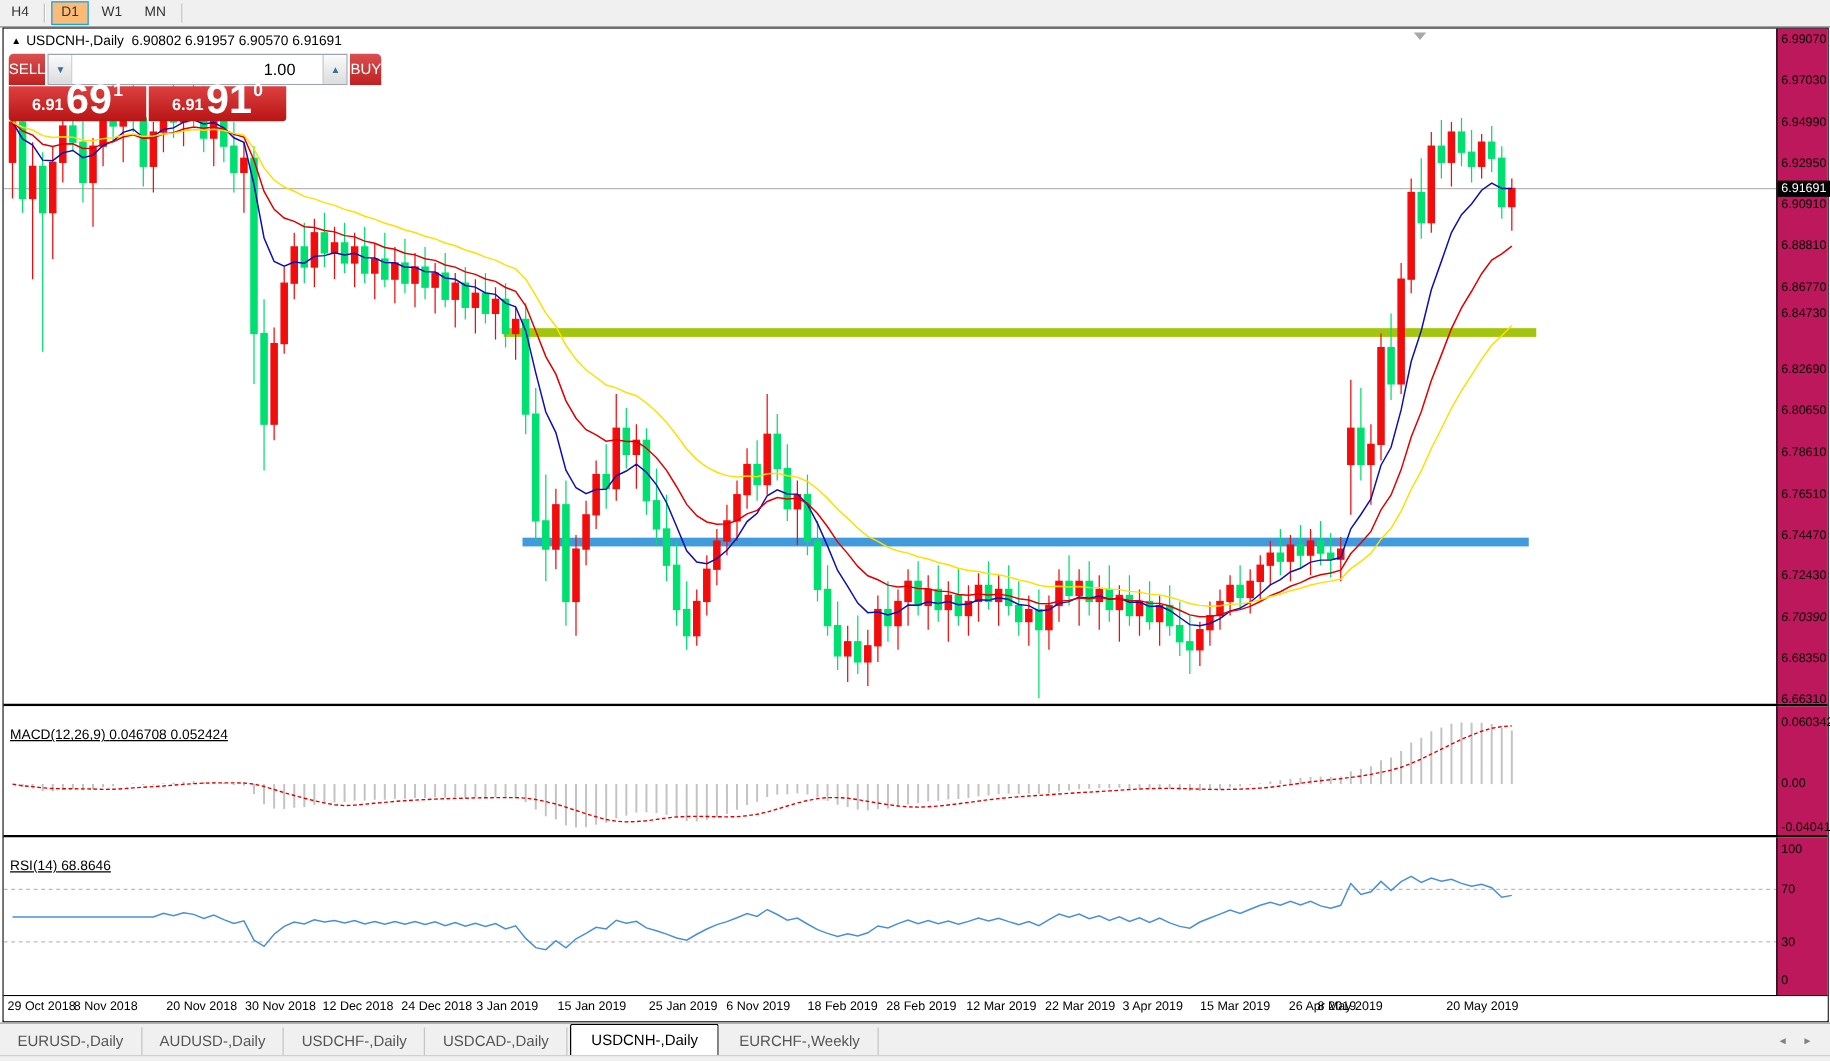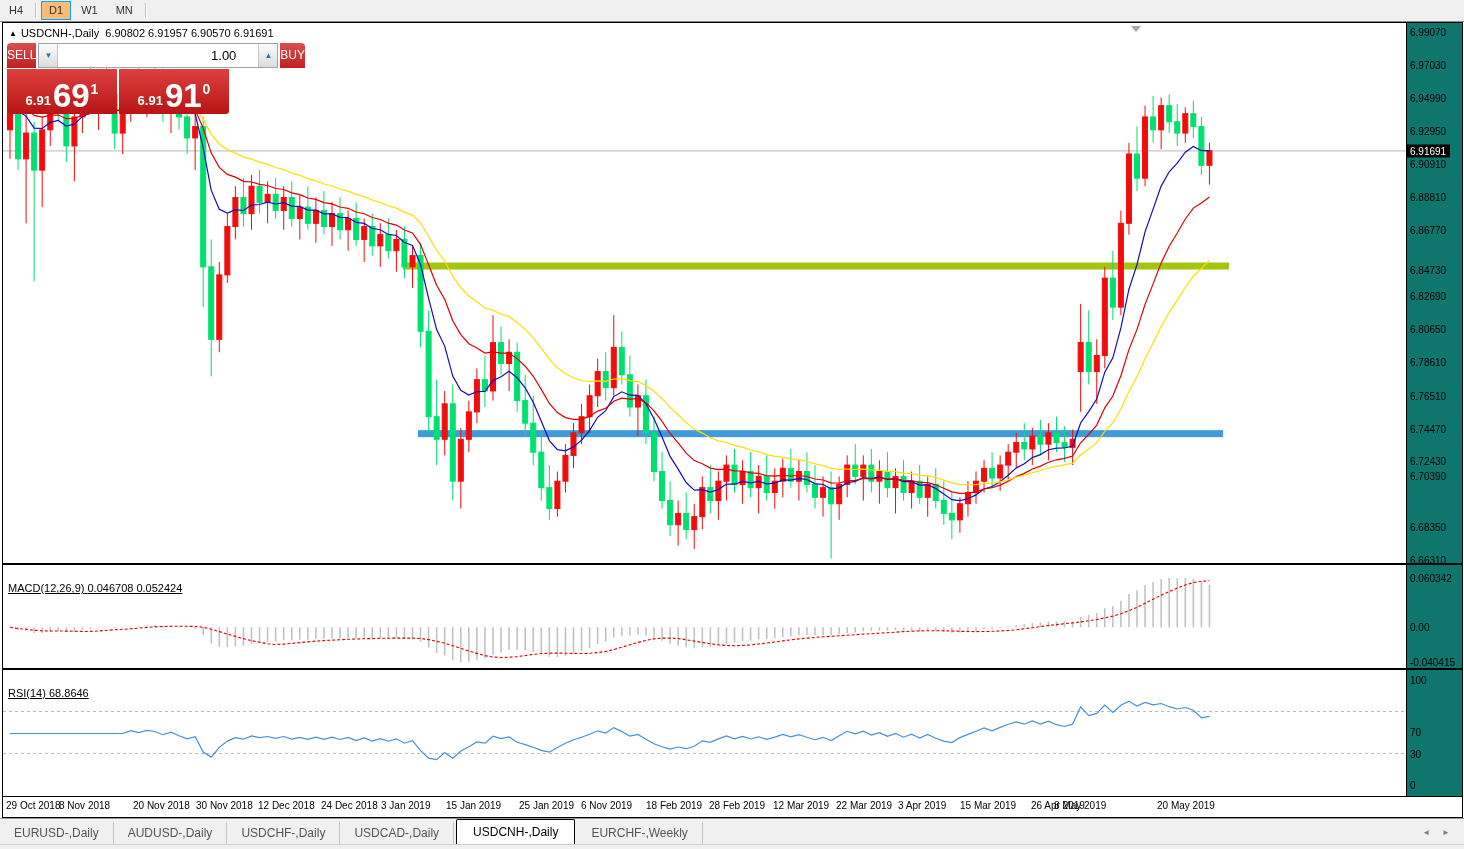--- a/index.html
+++ b/index.html
@@ -5,21 +5,21 @@
   html,body{margin:0;padding:0;background:#fff;font-family:"Liberation Sans",sans-serif;}
   #app{position:relative;width:1464px;height:849px;overflow:hidden;background:#fff;}
   
   .toolbar{position:absolute;top:0;left:0;right:0;height:21px;background:#f0f0f0;border-bottom:1px solid #8a8a8a;display:flex;align-items:center;}
   .tf-btn{height:17px;line-height:17px;padding:0 7px;margin:0 1px;font-size:11px;color:#333;border:1px solid transparent;cursor:default;}
   .tf-btn.active{background:#fdba74;border:1px solid #0ea5e9;box-shadow:inset 0 0 2px #ccc;}
   .tb-sep{width:1px;height:15px;background:#c0c0c0;border-right:1px solid #fff;margin:0 3px;}
   
   .chart-window{position:absolute;top:22px;left:2px;right:1px;bottom:31px;border:1px solid #000;background:#fff;}
   .pane{position:absolute;left:0;right:41px;overflow:hidden;background:#fff;}
-  .axis-col{position:absolute;right:0;width:40px;background:#0f766e;border-left:1px solid #000;overflow:visible;padding-left:15px;}
+  .axis-col{position:absolute;right:0;width:40px;background:#be185d;border-left:1px solid #000;overflow:visible;}
   .price-pane{top:0;height:540px;}
   .axis-price{top:0;height:540px;}
   .sep1{position:absolute;left:0;right:0;top:540px;height:2px;background:#000;}
   .macd-pane{top:542px;height:103px;}
   .axis-macd{top:542px;height:103px;}
   .sep2{position:absolute;left:0;right:0;top:645px;height:2px;background:#000;}
   .rsi-pane{top:647px;height:126px;}
   .axis-rsi{top:647px;height:126px;}
   .sep3{position:absolute;left:0;right:0;top:773px;height:1px;background:#000;}
   .date-axis{position:absolute;left:0;right:0;top:774px;height:19px;background:#fff;}
@@ -33,21 +33,21 @@
   .quote-panel{position:absolute;top:20px;left:4px;z-index:7;width:222px;}
   .qp-row1{display:flex;height:25px;}
   .btn-sell,.btn-buy{width:61px;color:#fff;font-size:12px;text-align:center;line-height:25px;background:linear-gradient(#d95050,#c02020);}
   .btn-sell{border-top-left-radius:4px;}
   .btn-buy{border-top-right-radius:4px;}
   .spin{display:flex;height:23px;border:1px solid #9aa5b1;background:#fff;margin:0 2px;flex:1;}
   .spin-btn{width:18px;background:linear-gradient(#fbfbfb,#dcdcdc);color:#38729c;font-size:8px;text-align:center;line-height:23px;border:0;}
   .spin-btn.dn{border-right:1px solid #c0c8d0;}
   .spin-btn.up{border-left:1px solid #c0c8d0;}
   .spin input{flex:1;border:0;outline:0;font-size:13px;text-align:right;padding-right:22px;font-family:"Liberation Sans",sans-serif;color:#000;min-width:10px;}
-  .qp-row2{display:flex;margin-top:1px;height:45px;}
+  .qp-row2{display:flex;margin-top:1px;height:28px;}
   .q-box{flex:1;background:linear-gradient(#dd4040,#b81515);color:#fff;display:flex;align-items:flex-end;justify-content:center;padding-bottom:2px;}
   .q-box.left{margin-right:1px;border-bottom-left-radius:3px;}
   .q-box.right{margin-left:1px;border-bottom-right-radius:3px;}
   .q-small{font-size:13px;font-weight:bold;margin-bottom:4px;}
   .q-big{font-size:33px;font-weight:bold;line-height:33px;margin-left:2px;}
   .q-sup{font-size:14px;font-weight:bold;margin-bottom:15px;margin-left:1px;}
   
   .tabbar{position:absolute;left:0;right:0;bottom:4px;height:26px;background:#f0f0f0;border-top:1px solid #9a9a9a;display:flex;align-items:flex-end;}
   .tab{font-size:12px;color:#555;padding:4px 14px 5px 14px;border-right:1px solid #c5c5c5;margin-bottom:0;cursor:default;white-space:nowrap;}
   .tab.active{background:#fff;color:#000;border:1px solid #000;border-bottom:none;border-top-left-radius:2px;border-top-right-radius:2px;padding:5px 16px 6px 16px;margin-left:2px;margin-right:2px;}
@@ -414,28 +414,28 @@
         </svg>
     </div>
     <div class="axis-col axis-price" id="axis-price">
         <div class="tick-label" style="top: 9px;">6.99070</div>
         <div class="tick-label" style="top: 41.9px;">6.97030</div>
         <div class="tick-label" style="top: 74.8px;">6.94990</div>
         <div class="tick-label" style="top: 107.6px;">6.92950</div>
         <div class="tick-label" style="top: 140.5px;">6.90910</div>
         <div class="tick-label" style="top: 174.4px;">6.88810</div>
         <div class="tick-label" style="top: 207.2px;">6.86770</div>
-        <div class="tick-label" style="top: 247px; text-align: center;">6.84730</div>
+        <div class="tick-label" style="top: 228px; text-align: center;">6.84730</div>
         <div class="tick-label" style="top: 273px;">6.82690</div>
         <div class="tick-label" style="top: 305.9px;">6.80650</div>
         <div class="tick-label" style="top: 338.8px;">6.78610</div>
         <div class="tick-label" style="top: 372.6px;">6.76510</div>
         <div class="tick-label" style="top: 405.5px;">6.74470</div>
         <div class="tick-label" style="top: 438.4px;">6.72430</div>
-        <div class="tick-label" style="top: 453px;">6.70390</div>
+        <div class="tick-label" style="top: 471px; font-style: italic;">6.70390</div>
         <div class="tick-label" style="top: 504.1px;">6.68350</div>
         <div class="tick-label" style="top: 537px;">6.66310</div>
         <div class="cur-price-tag" style="top: 127.9px;">6.91691</div>
       </div>
 
     <div class="sep1"></div>
 
     <div class="pane macd-pane">
       <div class="pane-label">
         <span>MACD(12,26,9)</span> <span>0.046708 0.052424</span>
@@ -607,21 +607,21 @@
         <span>RSI(14)</span> <span>68.8646</span>
       </div>
       <svg id="rsi-svg" width="1419" height="126">
           <line x1="0" y1="41.5" x2="1419" y2="41.5" stroke="#bbbbbb" stroke-width="1" stroke-dasharray="3,3"></line>
           <line x1="0" y1="83.5" x2="1419" y2="83.5" stroke="#bbbbbb" stroke-width="1" stroke-dasharray="3,3"></line>
           <polyline points="7,63.5 15.05,63.5 23.1,63.5 31.150000000000002,63.5 39.2,63.5 47.25,63.5 55.300000000000004,63.5 63.35000000000001,63.5 71.4,63.5 79.45,63.5 87.5,63.5 95.55000000000001,63.5 103.60000000000001,63.5 111.65,63.5 119.70000000000002,63.5 127.75000000000001,60.7 135.8,62.6 143.85000000000002,60.3 151.9,61.5 159.95000000000002,64.7 168,62.1 176.05,65.7 184.10000000000002,68.8 192.15,66.7 200.20000000000002,82.1 208.25000000000003,87.1 216.3,77.4 224.35000000000002,71.1 232.40000000000003,67.7 240.45000000000002,69.2 248.50000000000003,65.9 256.55,67.6 264.6,66.5 272.65000000000003,68.4 280.70000000000005,66.5 288.75,69.1 296.8,67.3 304.85,69.4 312.90000000000003,67.2 320.95000000000005,69.4 329,67.2 337.05,69.5 345.1,67.4 353.15000000000003,70.6 361.20000000000005,68.0 369.25000000000006,71.0 377.3,68.7 385.35,71.2 393.40000000000003,68.8 401.45000000000005,73.2 409.50000000000006,70.6 417.55,80.7 425.6,88.1 433.65000000000003,89.7 441.70000000000005,82.6 449.75000000000006,88.2 457.80000000000007,81.0 465.85,76.7 473.90000000000003,71.9 481.95000000000005,73.1 490.00000000000006,66.2 498.05000000000007,68.6 506.1,67.0 514.1500000000001,72.3 522.2,74.6 530.25,77.3 538.3000000000001,80.4 546.35,82.2 554.4000000000001,77.4 562.45,73.2 570.5,69.7 578.5500000000001,67.3 586.6,64.2 594.6500000000001,60.8 602.7,63.1 610.75,57.6 618.8000000000001,61.6 626.85,66.1 634.9000000000001,64.4 642.95,69.2 651,73.7 659.0500000000001,76.7 667.1,79.1 675.1500000000001,77.0 683.2,78.7 691.2500000000001,76.2 699.3000000000001,70.8 707.35,72.4 715.4000000000001,68.9 723.45,66.0 731.5000000000001,68.9 739.5500000000001,66.5 747.6,69.0 755.6500000000001,66.8 763.7,69.4 771.7500000000001,67.1 779.8000000000001,64.4 787.85,66.8 795.9000000000001,64.7 803.95,67.3 812.0000000000001,69.7 820.0500000000001,67.3 828.1,70.6 836.1500000000001,65.7 844.2,61.3 852.2500000000001,63.8 860.3000000000001,61.2 868.35,65.0 876.4000000000001,62.6 884.45,66.4 892.5000000000001,63.5 900.5500000000001,67.2 908.6000000000001,64.2 916.6500000000001,68.0 924.7,64.5 932.7500000000001,68.3 940.8000000000001,71.1 948.8500000000001,72.5 956.9000000000001,67.6 964.95,64.4 973.0000000000001,61.3 981.0500000000001,58.0 989.1000000000001,60.8 997.1500000000001,57.4 1005.2,54.2 1013.2500000000001,51.9 1021.3000000000001,54.2 1029.3500000000001,51.0 1037.4,54.0 1045.45,51.1 1053.5,54.7 1061.5500000000002,56.5 1069.6000000000001,54.2 1077.65,36.8 1085.7,45.6 1093.75,43.4 1101.8000000000002,35.1 1109.8500000000001,42.4 1117.9,35.3 1125.95,31.1 1134,36.0 1142.0500000000002,32.4 1150.1000000000001,34.9 1158.15,33.5 1166.2,36.7 1174.25,39.0 1182.3000000000002,37.5 1190.3500000000001,40.2 1198.4,47.8 1206.45,46.3" fill="none" stroke="#4790d9" stroke-width="1.2"></polyline>
         </svg>
     </div>
     <div class="axis-col axis-rsi" id="axis-rsi">
         <div class="tick-label" style="top: 10px;">100</div>
-        <div class="tick-label" style="top: 41.5px; margin-top: 20px;">70</div>
+        <div class="tick-label" style="top: 41.5px;">70</div>
         <div class="tick-label" style="top: 83.5px;">30</div>
         <div class="tick-label" style="top: 115px;">0</div>
       </div>
 
     <div class="sep3"></div>
     <div class="date-axis" id="date-axis">
         <div class="date-label" style="left: 3px;">29 Oct 2018</div>
         <div class="date-label" style="left: 56px;">8 Nov 2018</div>
         <div class="date-label" style="left: 130px;">20 Nov 2018</div>
         <div class="date-label" style="left: 193px;">30 Nov 2018</div>

